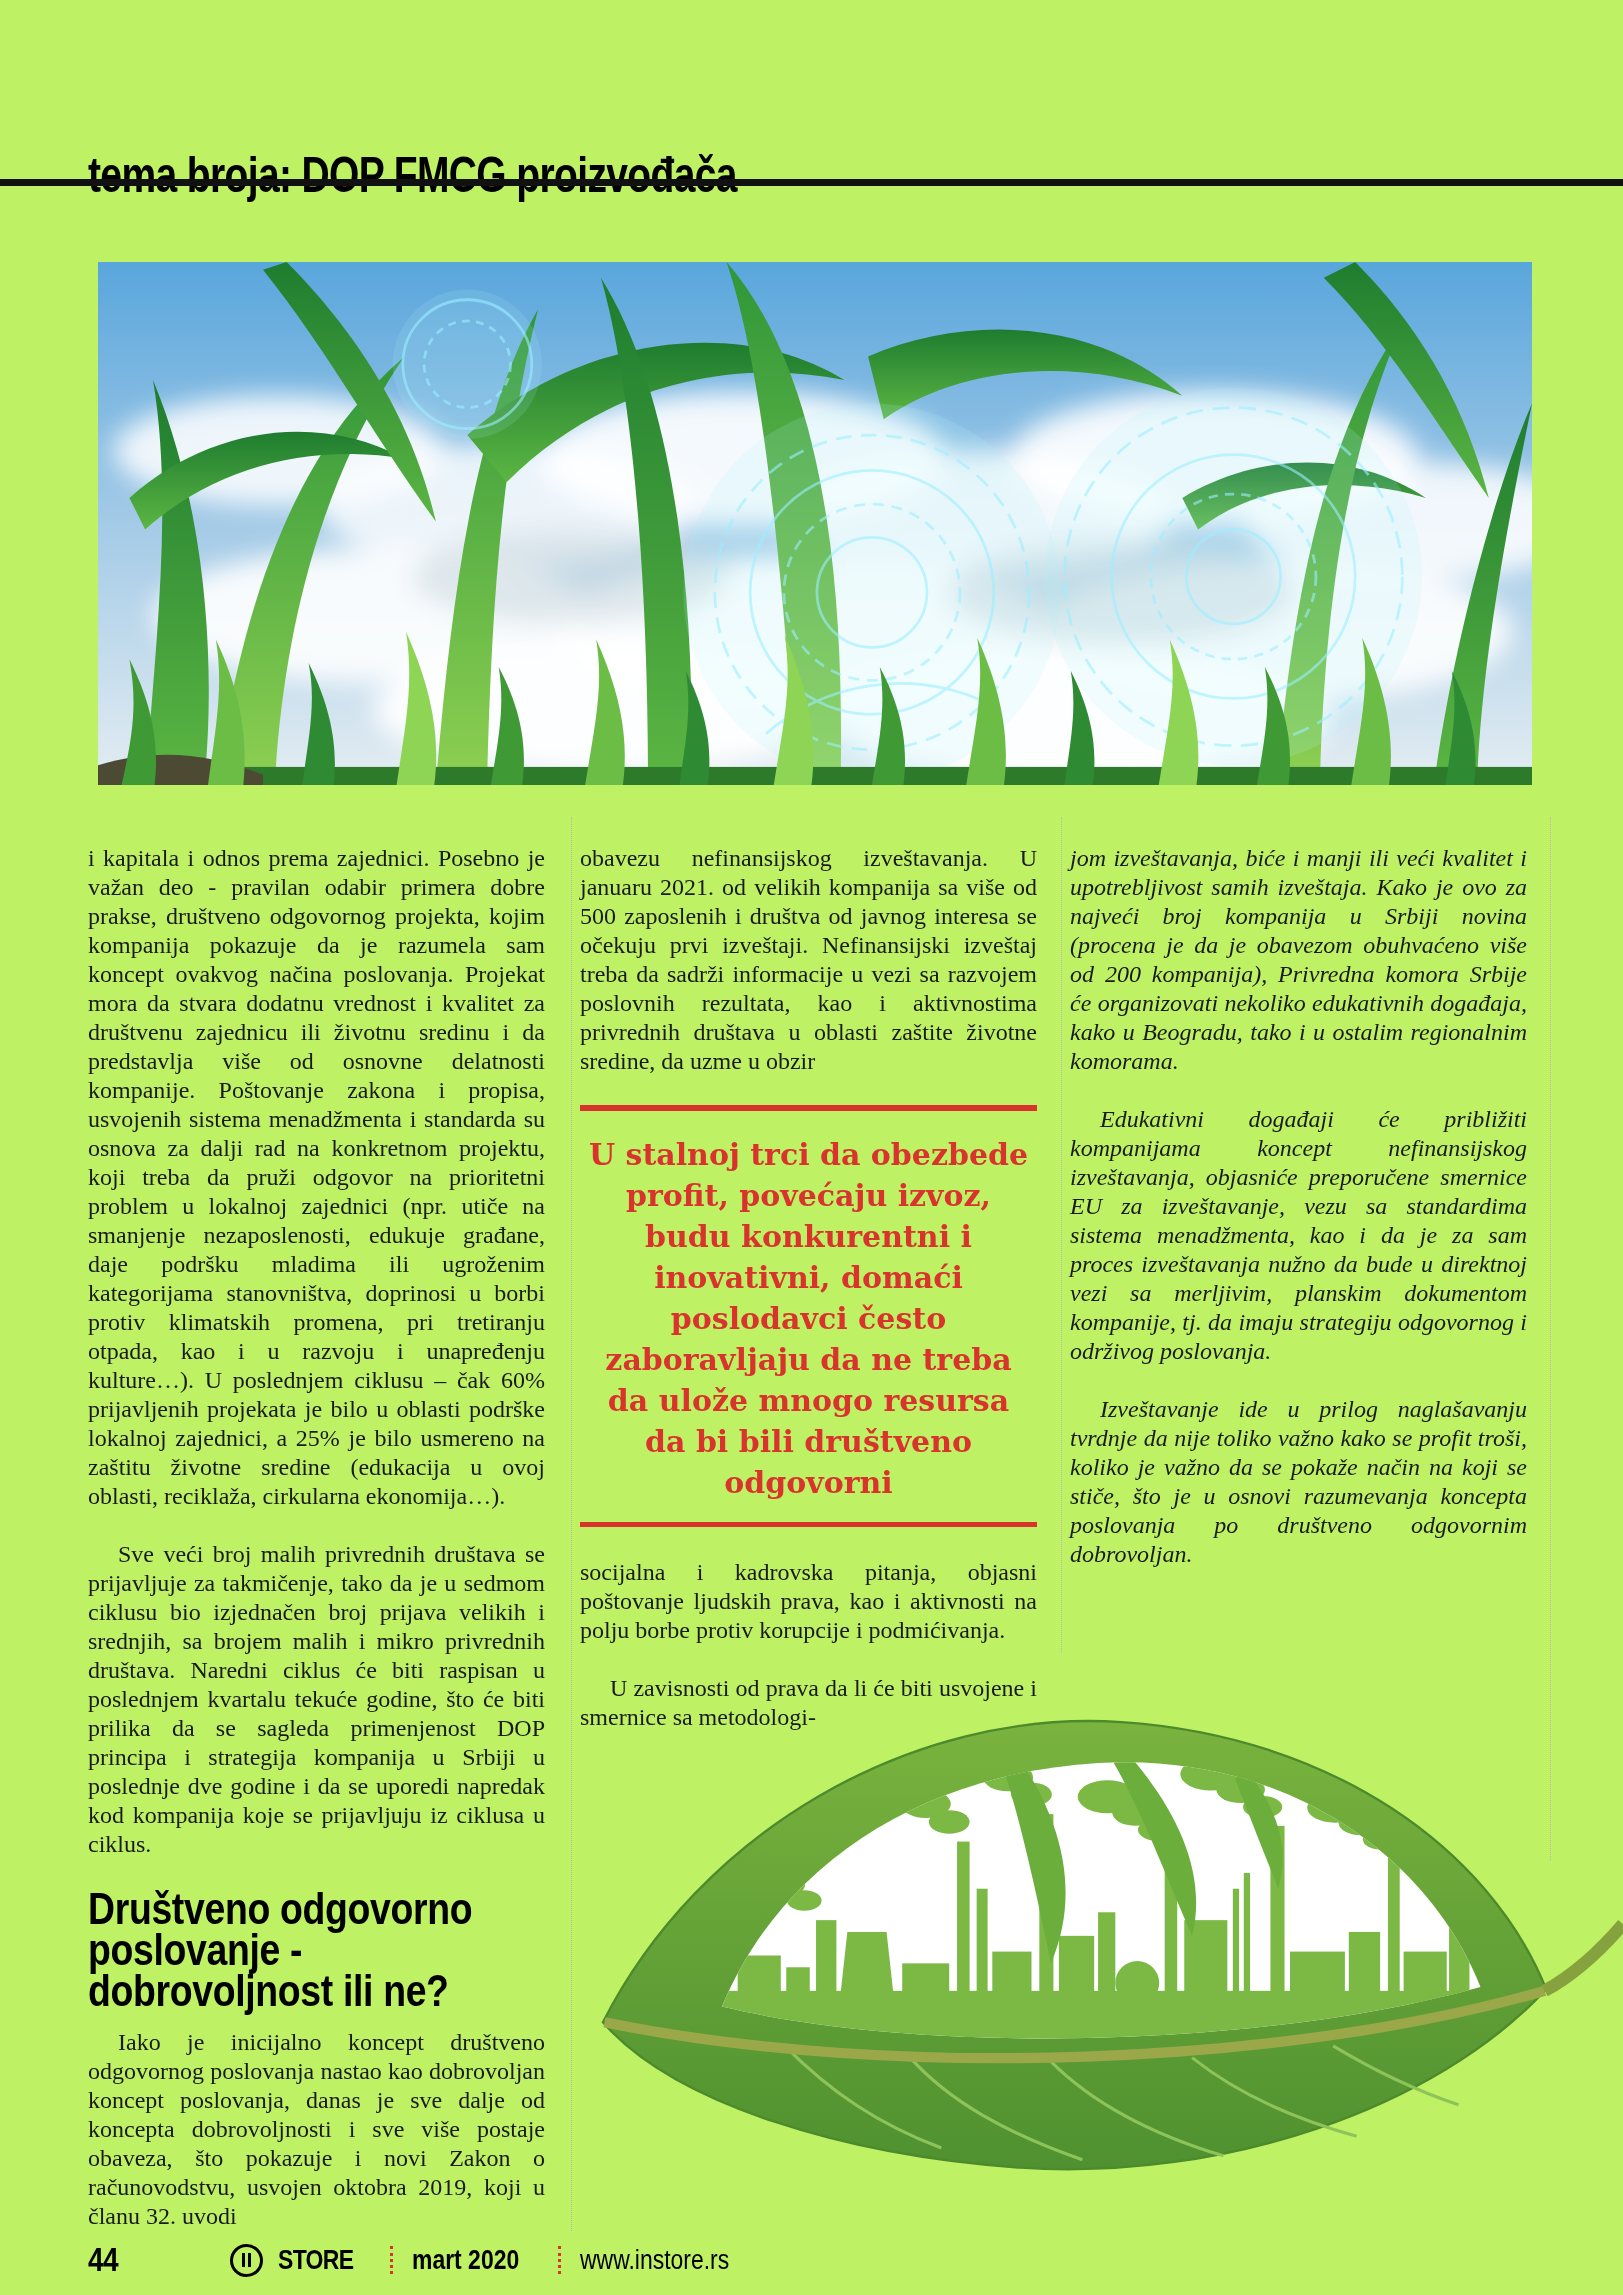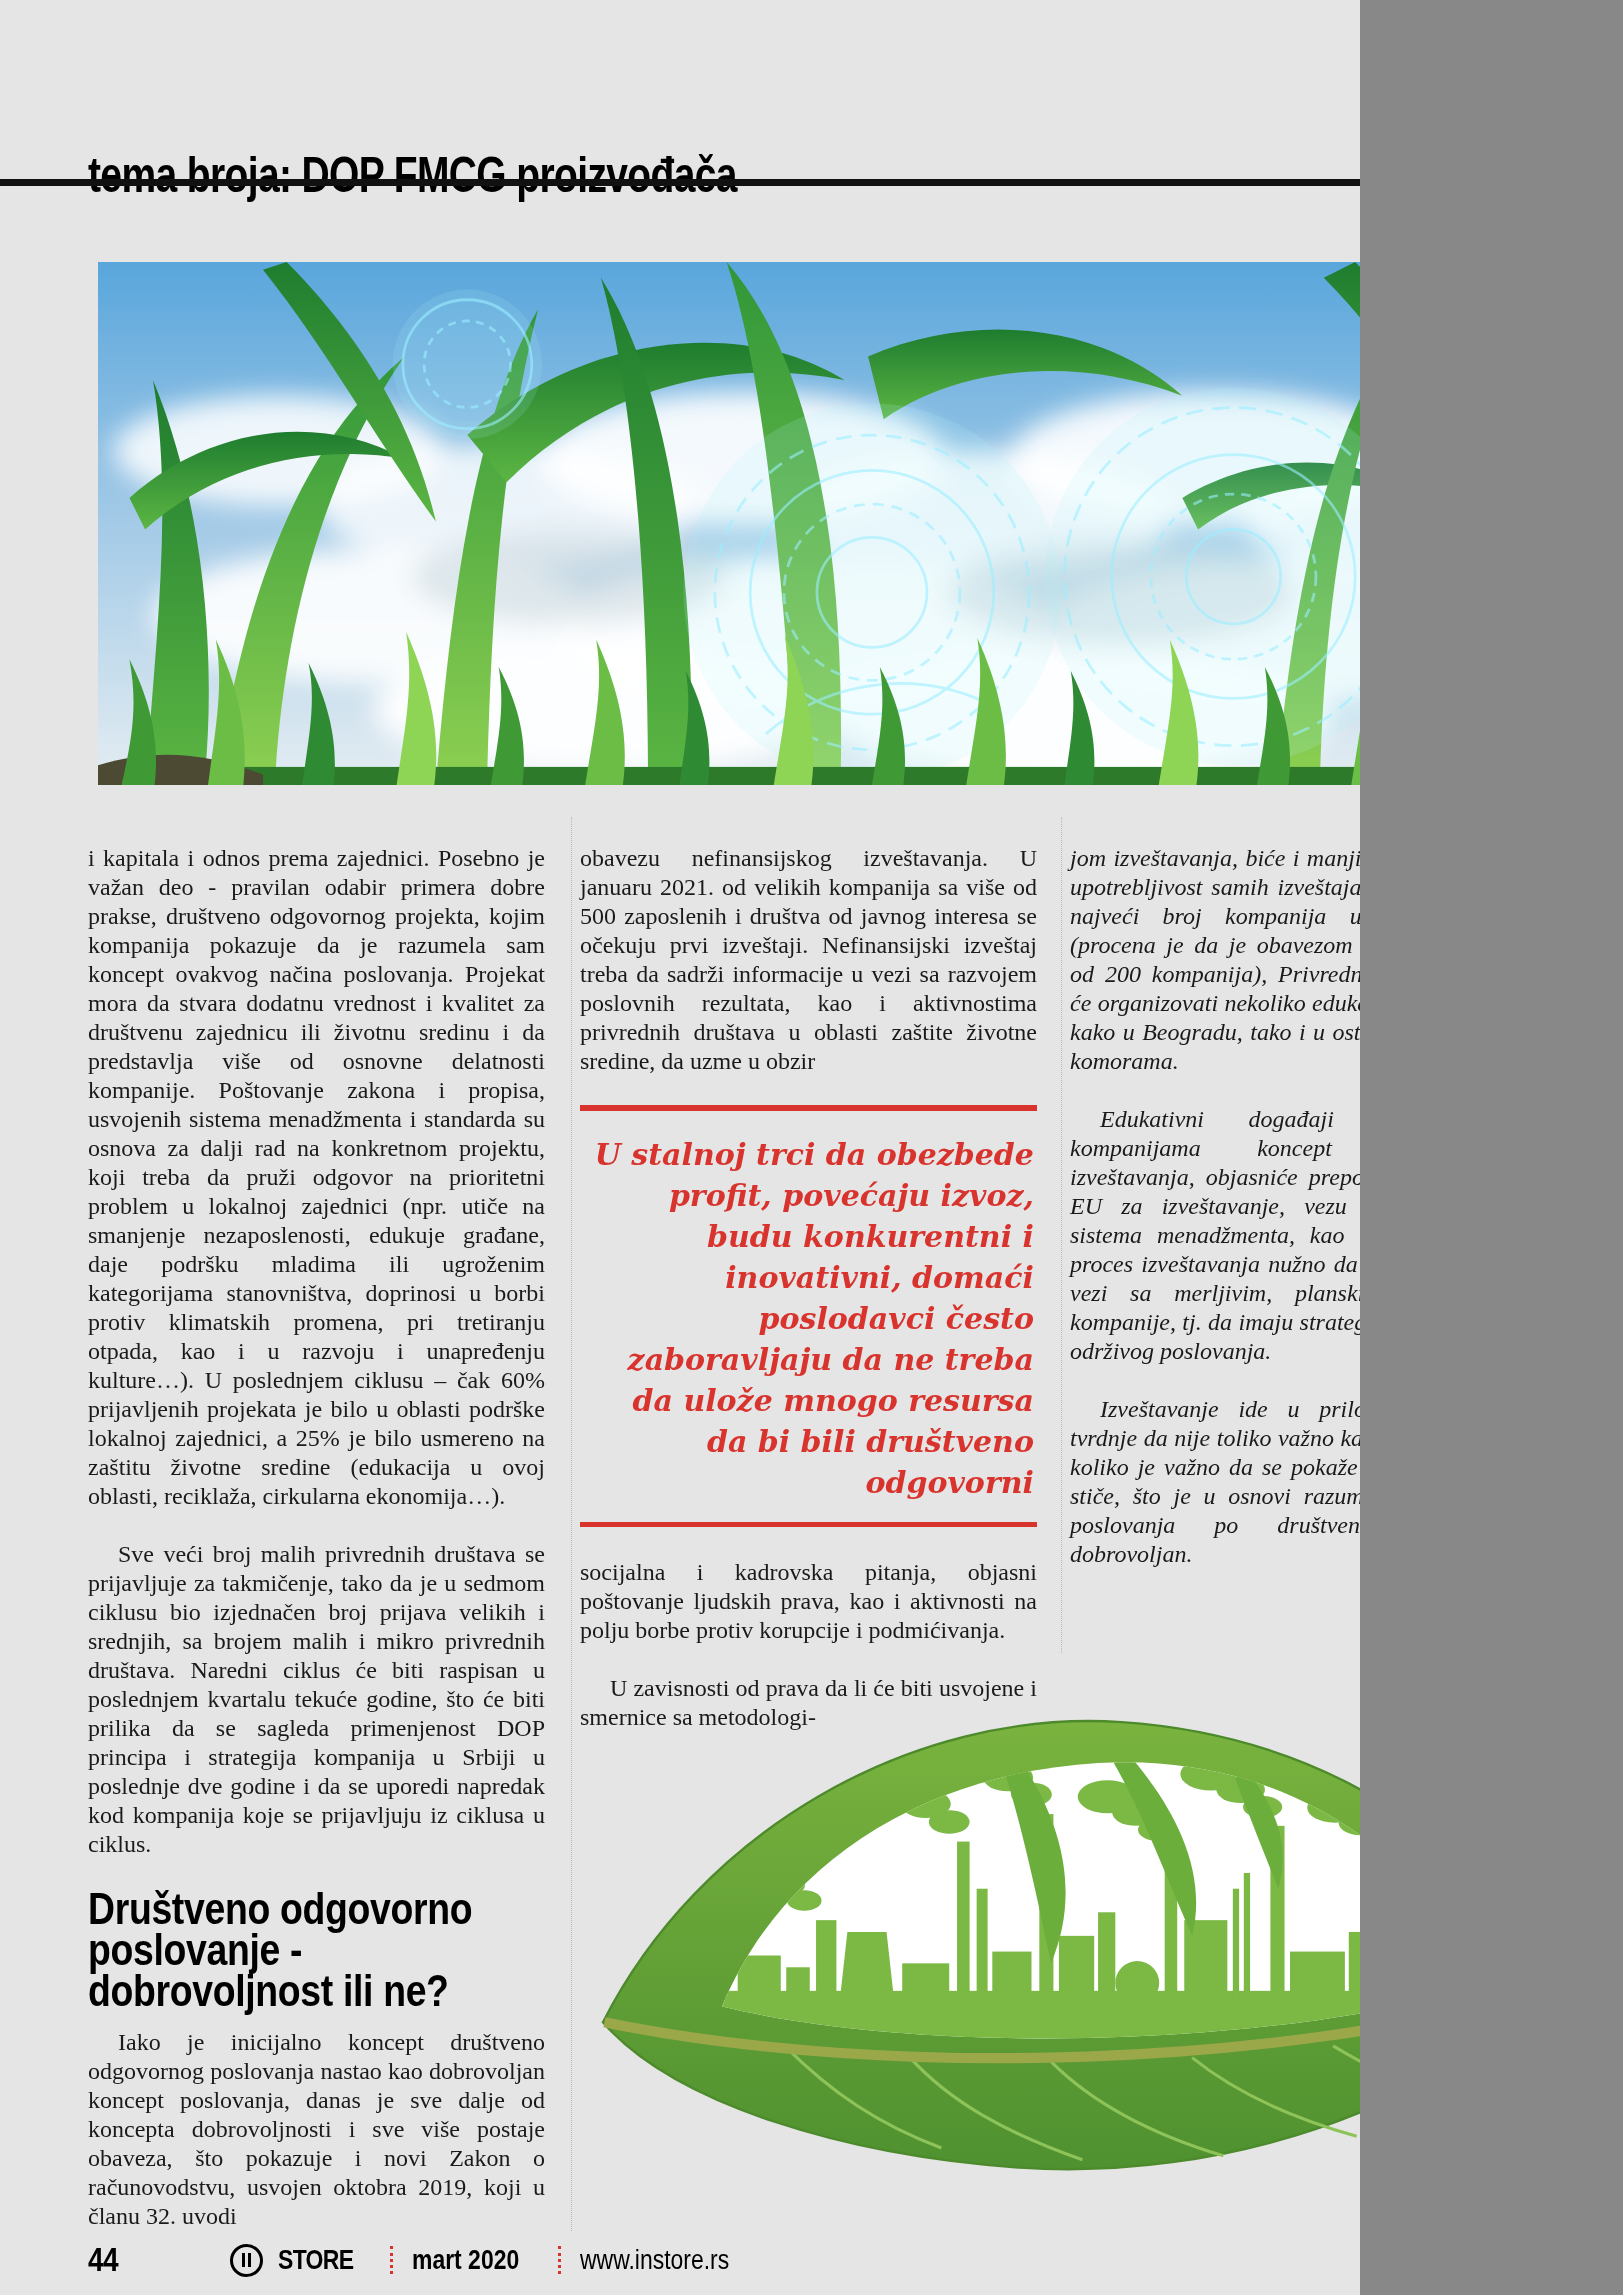--- a/index.html
+++ b/index.html
@@ -1,38 +1,38 @@
 <!DOCTYPE html>
 <html style="font-size:12.6px"><head>
 <meta charset="utf-8">
 <style>
   html,body{margin:0;padding:0;background:#888;}
-  .page{position:relative;width:1360px;height:2295px;background:#e5e5e5;overflow:hidden;
+  .page{position:relative;width:1623px;height:2295px;background:#bef264;overflow:hidden;
         font-family:"Liberation Serif", serif;color:#1a1a1a;}
   
   .masthead{position:absolute;left:88px;top:115px;font-family:"Liberation Sans",sans-serif;
             font-weight:bold;font-size:50px;line-height:52px;color:#000;white-space:nowrap;}
   .masthead .cond{display:inline-block;transform:scaleX(0.78);transform-origin:0 50%;letter-spacing:-0.8px;}
   .head-rule{position:absolute;left:0;top:179px;width:1623px;height:7px;background:#111;}
   
   .hero{position:absolute;left:98px;top:262px;width:1434px;height:523px;margin:0;padding:0;}
   .hero svg{display:block;width:100%;height:100%;}
   
   .col{position:absolute;top:815px;width:457px;font-size:24px;line-height:29px;text-align:justify;margin-top:29px;}
   .col p{margin:0 0 29px 0;}
   .col p.indent{text-indent:30px;}
   .col1{left:88px;}
   .col2{left:580px;}
   .col3{left:1070px;font-style:italic;}
   .subhead{margin:11px 0 17.3px 0;font-family:"Liberation Sans",sans-serif;font-weight:bold;
            font-size:44px;line-height:41px;color:#000;text-align:left;}
   .subhead .cond{display:block;width:118%;transform:scaleX(0.85);transform-origin:0 0;letter-spacing:-0.4px;}
   .quote-rule{height:5.5px;background:#d9332e;margin:4.7px 0;}
-  blockquote.pull{margin:0;padding:19px 3.1px 14px 3.1px;text-align:right;
-     font-family:"DejaVu Serif",serif;font-style:italic;font-weight:bold;
+  blockquote.pull{margin:0;padding:19px 3.1px 14px 3.1px;text-align:center;
+     font-family:"DejaVu Serif",serif;font-weight:bold;
      font-size:30px;line-height:41px;color:#d9332e;}
   .after-quote{margin-top:31px !important;font-family:Liberation Serif, serif;}
   
   .vrule{position:absolute;width:0;border-left:1.6px dotted #b8b8b8;}
   .vr1{left:571px;top:817px;height:1414px;}
   .vr2{left:1061px;top:817px;height:836px;}
   .vr3{left:1550px;top:817px;height:1044px;}
   
   .leaf{position:absolute;left:581px;top:1653px;width:1042px;height:550px;margin:0;padding:0;}
   .leaf svg{display:block;width:100%;height:100%;}

